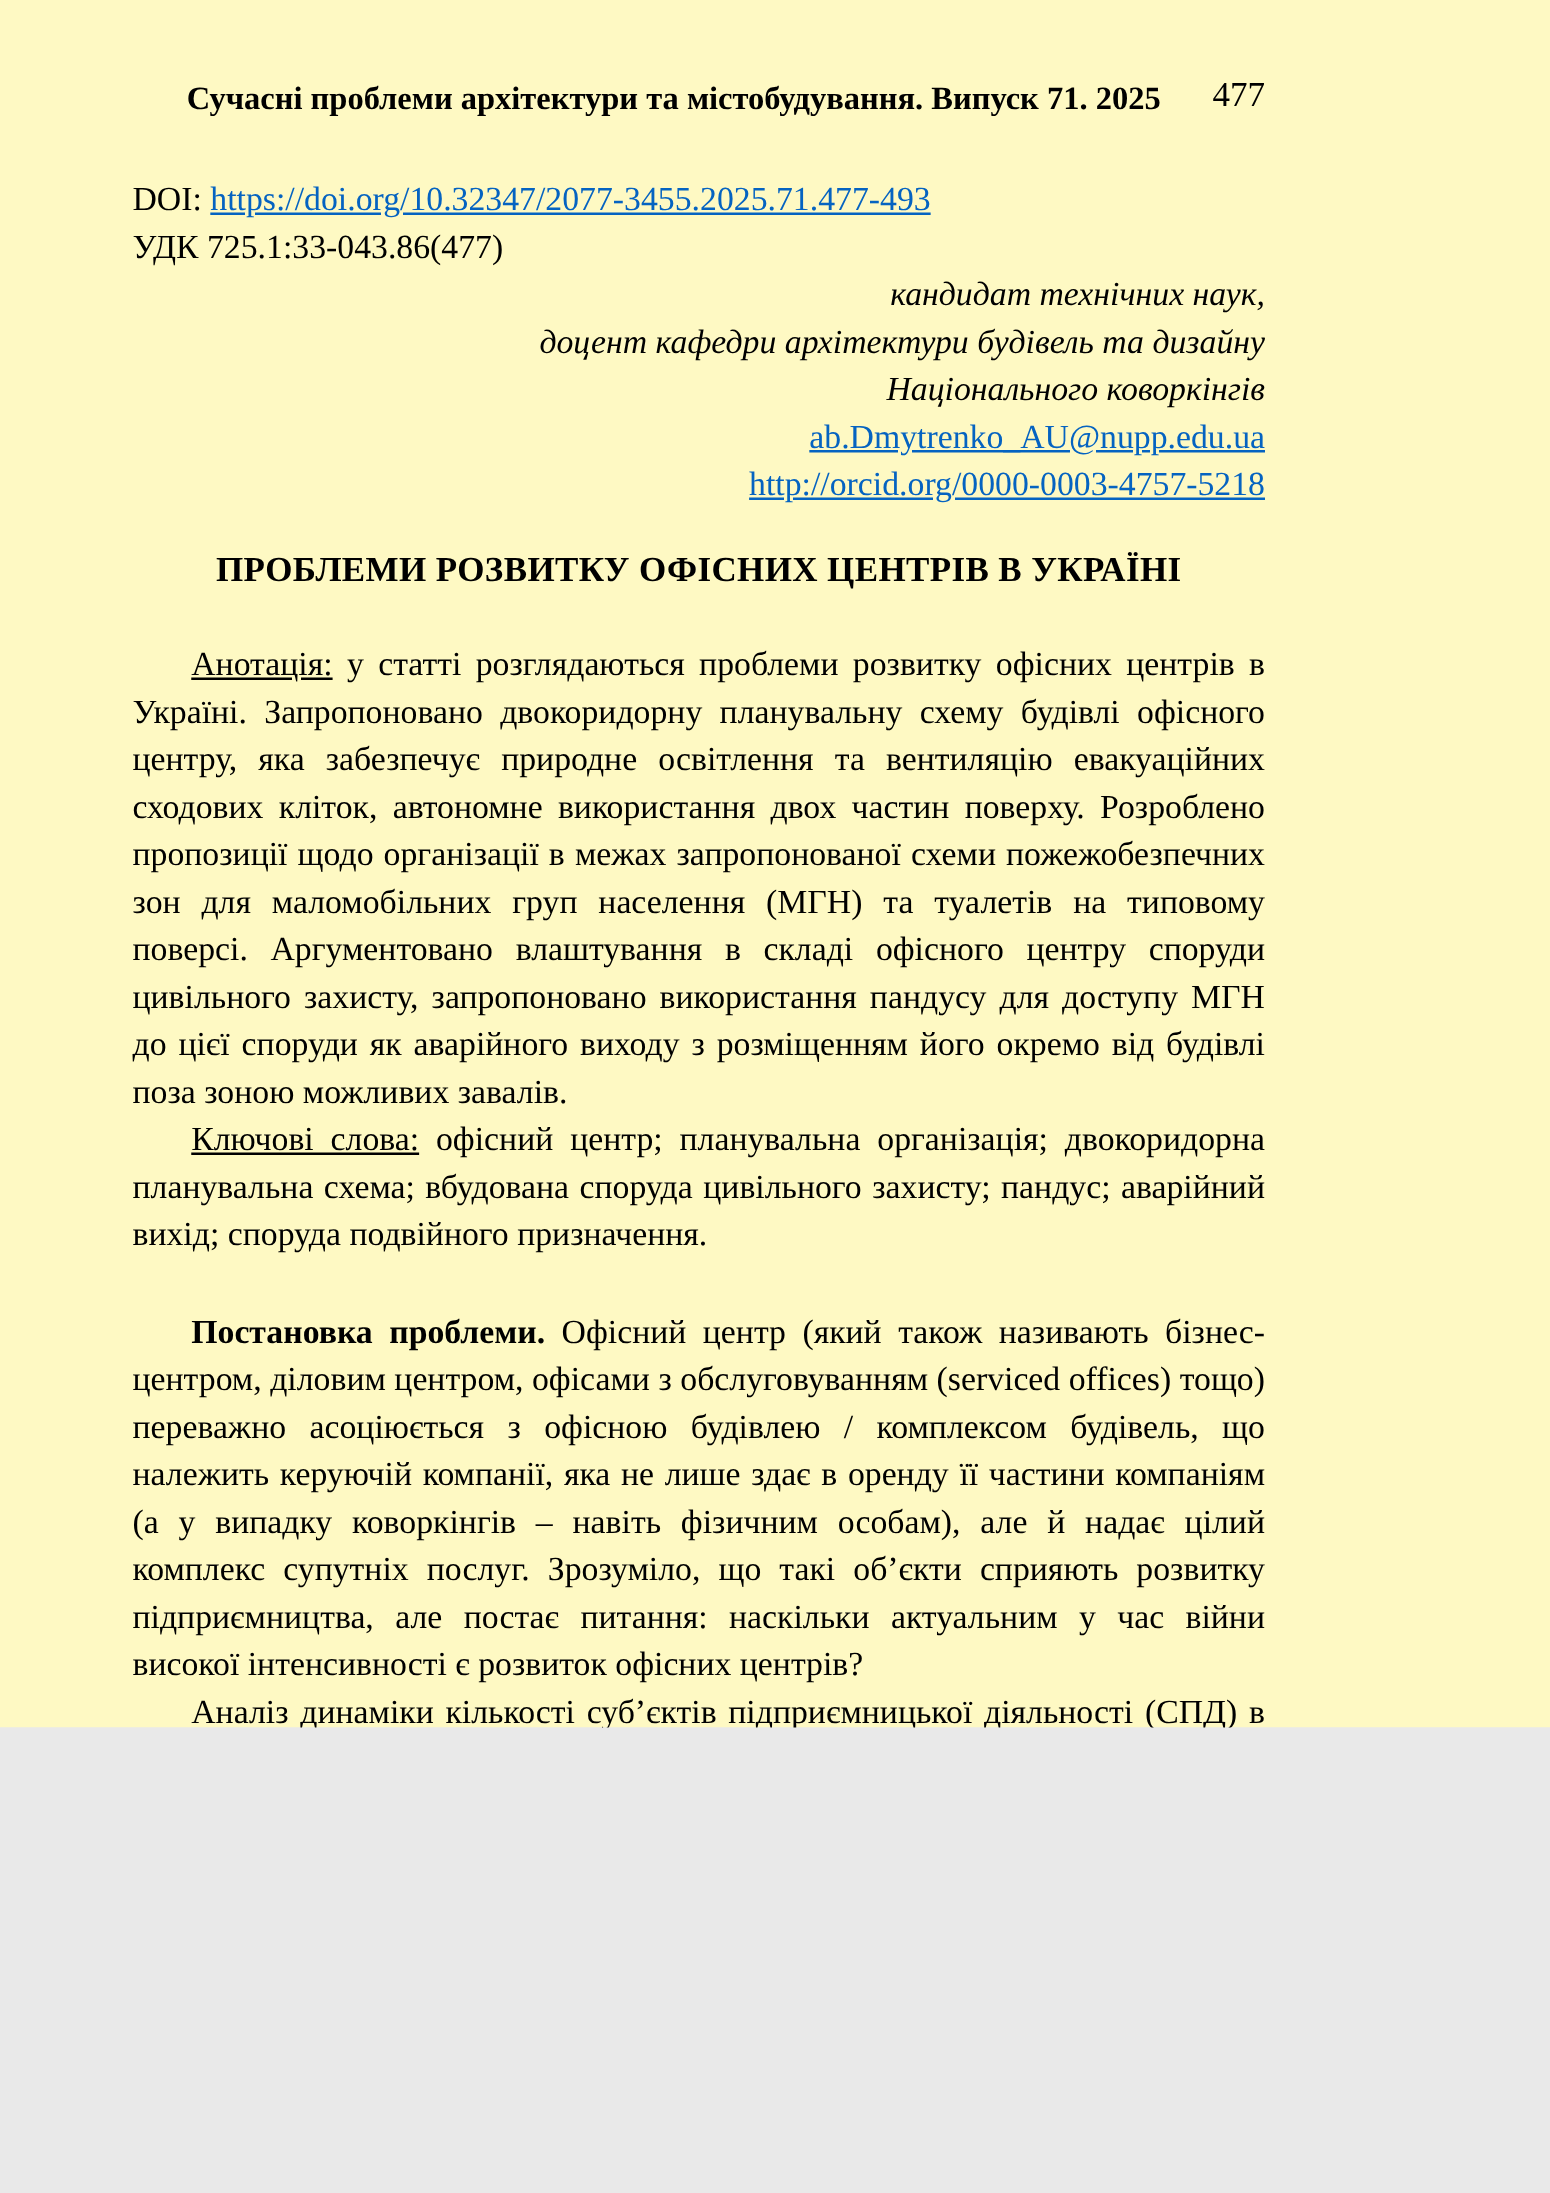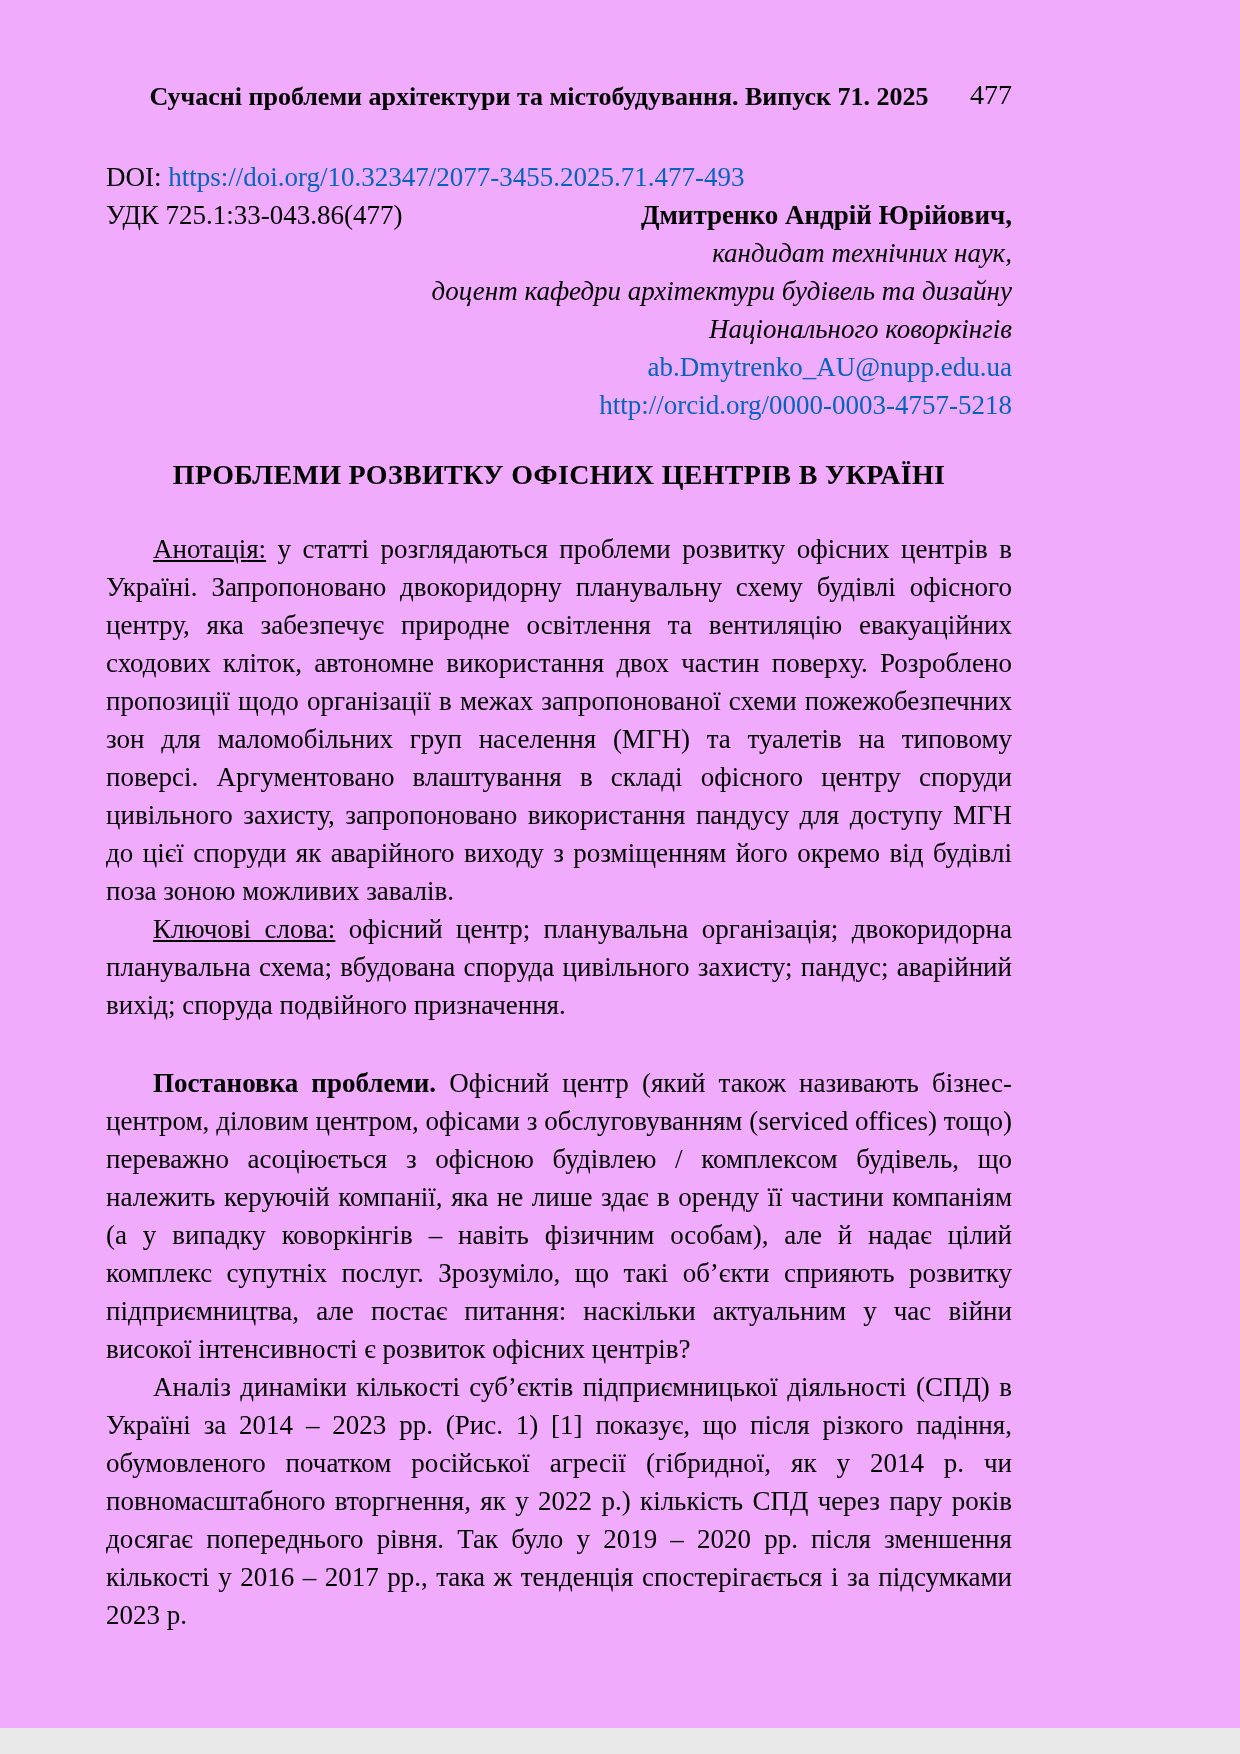--- a/index.html
+++ b/index.html
@@ -1,40 +1,41 @@
 <!DOCTYPE html>
 <html style="--link-blue: #0563C1;"><head>
 <meta charset="utf-8">
 <style>
   * { margin:0; padding:0; box-sizing:border-box; }
   html,body { background:#e9e9e9; }
   body { font-family:"Liberation Serif", serif; color:#000; }
   .page {
     position:relative;
-    width:1240px; height:1728px;
+    width:1240px; height:1382px;
     margin:0 auto;
-    background:#f0abfc;
-    padding:80px 228px 40px 106px;
+    background:#fef9c3;
+    padding:62px 228px 40px 106px;
     font-size:27px;
     line-height:38px;
   }
   .running-header {
     position:relative;
     font-weight:bold;
     font-size:26px;
     line-height:34px;
     margin-bottom:44px;
   }
   .running-header .journal { display:block; text-align:center; padding-right:40px; }
   .running-header .pagenum {
     position:absolute; right:0; top:-2px;
     font-size:28px; font-weight:normal;
   }
   .link {
     color:var(--link-blue, #0563C1);
+    text-decoration:underline;
     cursor:pointer;
     word-break:break-all;
   }
   .doi-line { text-align:left; }
   .udc-row { display:flex; justify-content:space-between; align-items:baseline; }
   .udc { font-weight:normal; }
   .author-name { font-weight:bold; }
   .affiliation { text-align:right; font-style:italic; }
   .links-block { text-align:right; }
   .links-block .link { display:inline-block; }
@@ -65,21 +66,20 @@
     <span class="journal">Сучасні проблеми архітектури та містобудування. Випуск 71. 2025</span>
     <span class="pagenum">477</span>
   </div>
 
   <div class="doi-line">
     <span>DOI: </span><span class="link">https://doi.org/10.32347/2077-3455.2025.71.477-493</span>
   </div>
 
   <div class="udc-row">
     <span class="udc">УДК 725.1:33-043.86(477)</span>
-    <span class="author-name">Дмитренко Андрій Юрійович,</span>
   </div>
 
   <div class="affiliation">
     <div>кандидат технічних наук,</div>
     <div>доцент кафедри архітектури будівель та дизайну</div>
     <div>Національного коворкінгів</div>
   </div>
 
   <div class="links-block">
     <div><span class="link">ab.Dmytrenko_AU@nupp.edu.ua</span></div>

